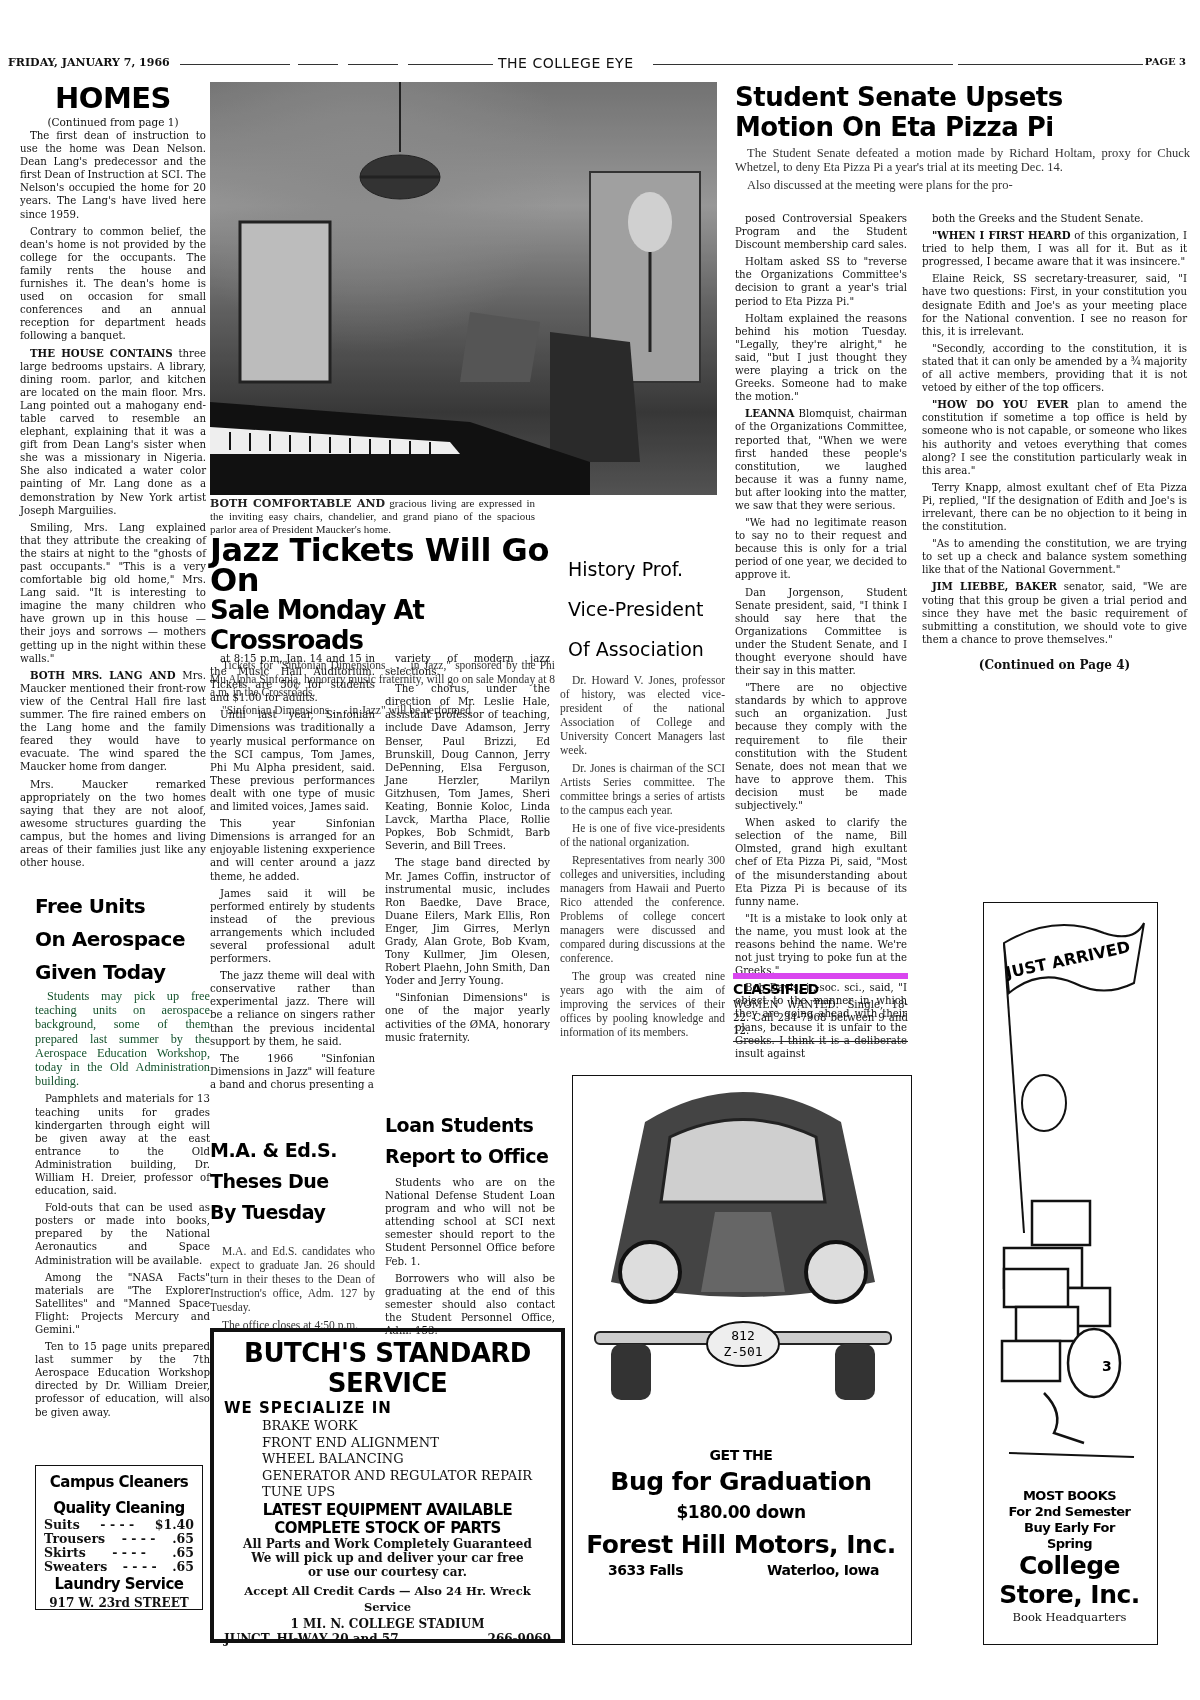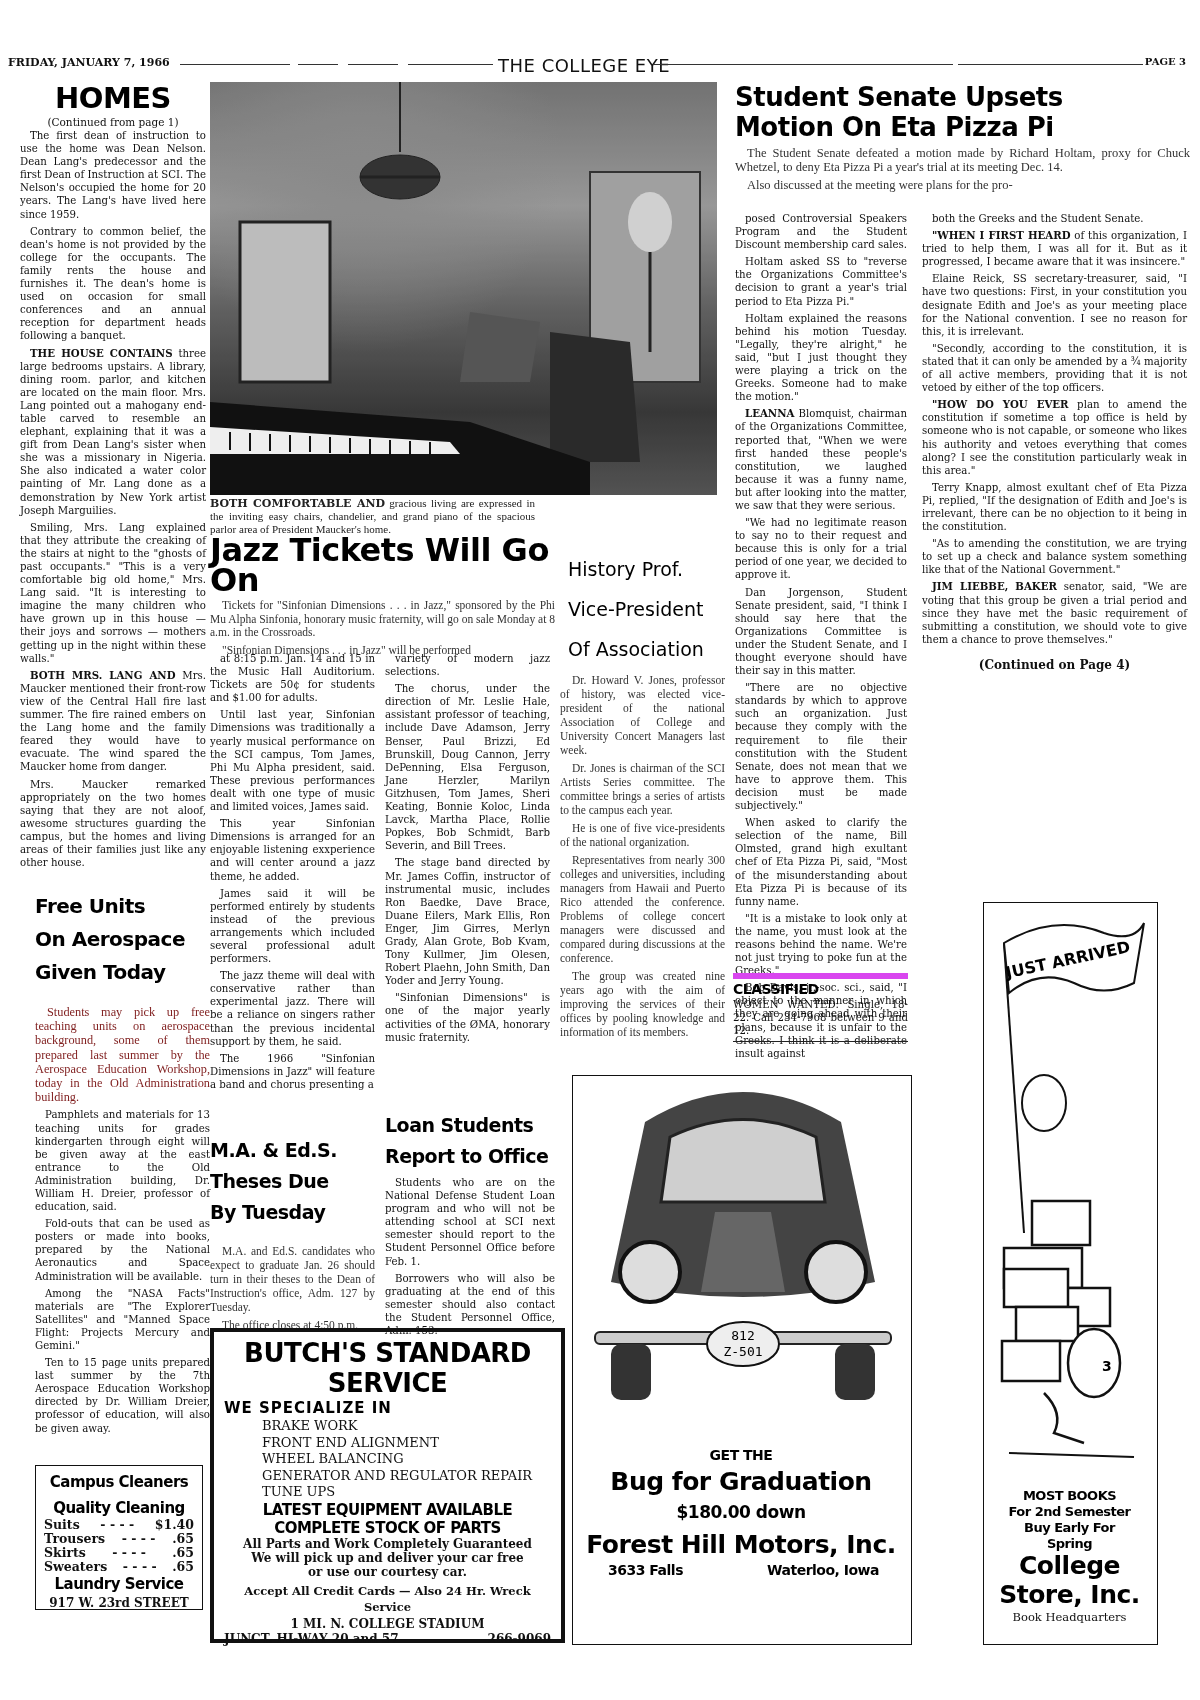--- a/index.html
+++ b/index.html
@@ -8,21 +8,21 @@
   .abs { position:absolute; }
   .p { font-size:10.2px; line-height:13.1px; text-align:justify; margin:0 0 4px 0; text-indent:10px; }
   .ps { font-family:"Liberation Serif", serif; font-size:11.5px; line-height:14px; text-align:justify; margin:0 0 4px 0; text-indent:12px; color:#333; }
   .lead { font-weight:bold; }
   .hl { font-family:"DejaVu Sans", sans-serif; font-weight:bold; letter-spacing:-0.5px; color:#000; margin:0; }
   .hl-light { font-family:"DejaVu Sans", sans-serif; font-weight:normal; color:#000; margin:8px; }
   .rule { border-top:1px solid #222; }
   .box { border:2px solid #111; box-sizing:border-box; }
   .masthead { top:56px; left:8px; width:1184px; height:16px; font-size:11px; }
   .mh-date { position:absolute; left:0; top:0; font-weight:bold; font-family:"DejaVu Serif", serif; font-size:11px; }
-  .mh-title { position:absolute; left:510px; top:-1px; font-family:"DejaVu Sans", sans-serif; font-size:18px; letter-spacing:0.5px; }
+  .mh-title { position:absolute; left:510px; top:-1px; font-family:"DejaVu Sans", sans-serif; font-size:14px; letter-spacing:0.5px; }
   .mh-page { position:absolute; right:6px; top:0; font-weight:bold; font-size:10px; }
   .mh-line { position:absolute; top:8px; height:0; border-top:1px solid #333; }
   .photo { background:
       radial-gradient(ellipse at 30% 20%, #8a8a8a 0%, transparent 40%),
       linear-gradient(180deg, #6f6f6f 0%, #9a9a9a 30%, #5a5a5a 55%, #2a2a2a 80%, #4a4a4a 100%); }
   .cap { font-size:11px; line-height:13px; font-family:"Liberation Serif", serif; color:#222; text-align:justify; }
   .cap b { font-family:"DejaVu Serif", serif; }
   .ad-line { font-family:"DejaVu Serif", serif; font-size:13px; line-height:16.5px; }
   .center { text-align:center; }
   .price-row { display:flex; justify-content:space-between; font-family:"DejaVu Serif", serif; font-weight:bold; font-size:12.5px; line-height:14px; }
@@ -54,21 +54,21 @@
       <p class="p"><span>Mrs. Maucker remarked appropriately on the two homes saying that they are not aloof, awesome structures guarding the campus, but the homes and living areas of their families just like any other house.</span></p>
     </div>
 </div>
 
 <div class="abs" style="left:35px;top:890px;width:175px;">
   <div id="aero-hl">
       <div class="hl" style="font-size: 20px; line-height: 33px;">Free Units</div>
       <div class="hl" style="font-size: 20px; line-height: 33px;">On Aerospace</div>
       <div class="hl" style="font-size: 20px; line-height: 33px;">Given Today</div>
     </div>
-  <p class="ps" style="font-size:12.3px;line-height:14.2px;color:#7f1d1d;margin-top:16px;">Students may pick up free teaching units on aerospace background, some of them prepared last summer by the Aerospace Education Workshop, today in the Old Administration building.</p>
+  <p class="ps" style="font-size:12.3px;line-height:14.2px;color:#14532d;">Students may pick up free teaching units on aerospace background, some of them prepared last summer by the Aerospace Education Workshop, today in the Old Administration building.</p>
   <div id="aero-body">
       <p class="p">Pamphlets and materials for 13 teaching units for grades kindergarten through eight will be given away at the east entrance to the Old Administration building, Dr. William H. Dreier, professor of education, said.</p>
       <p class="p">Fold-outs that can be used as posters or made into books, prepared by the National Aeronautics and Space Administration will be available.</p>
       <p class="p">Among the "NASA Facts" materials are "The Explorer Satellites" and "Manned Space Flight: Projects Mercury and Gemini."</p>
       <p class="p">Ten to 15 page units prepared last summer by the 7th Aerospace Education Workshop directed by Dr. William Dreier, professor of education, will also be given away.</p>
     </div>
 </div>
 
 <div class="abs box" style="left:35px;top:1465px;width:168px;height:145px;border-width:1.5px;padding:6px 8px;">
   <div class="hl center" style="font-size:15px;line-height:20px;">Campus Cleaners</div>
@@ -134,20 +134,21 @@
       <line x1="220" y1="360" x2="220" y2="372"></line>
     </g>
   </svg>
 </div>
 <div class="abs cap" style="left:210px;top:497px;width:325px;">
   <b>BOTH COMFORTABLE AND</b><span> gracious living are expressed in the inviting easy chairs, chandelier, and grand piano of the spacious parlor area of President Maucker's home.</span>
 </div>
 
 <div class="abs" style="left:210px;top:535px;width:345px;">
   <h2 class="hl" style="font-size:32px;line-height:30px;">Jazz Tickets Will Go On</h2>
+  <h2 class="hl" style="font-size:26px;line-height:30px;letter-spacing:-1px;">Sale Monday At Crossroads</h2>
   <p class="ps" style="margin-top:4px;font-size:11.5px;line-height:13.5px;">Tickets for "Sinfonian Dimensions . . . in Jazz," sponsored by the Phi Mu Alpha Sinfonia, honorary music fraternity, will go on sale Monday at 8 a.m. in the Crossroads.</p>
   <p class="ps" style="font-size:11.5px;line-height:13.5px;">"Sinfonian Dimensions . . . in Jazz" will be performed</p>
 </div>
 <div class="abs" id="jazz-col1" style="left:210px;top:652px;width:165px;">
     <p class="p">at 8:15 p.m. Jan. 14 and 15 in the Music Hall Auditorium. Tickets are 50¢ for students and $1.00 for adults.</p>
     <p class="p">Until last year, Sinfonian Dimensions was traditionally a yearly musical performance on the SCI campus, Tom James, Phi Mu Alpha president, said. These previous performances dealt with one type of music and limited voices, James said.</p>
     <p class="p">This year Sinfonian Dimensions is arranged for an enjoyable listening exxperience and will center around a jazz theme, he added.</p>
     <p class="p">James said it will be performed entirely by students instead of the previous arrangements which included several professional adult performers.</p>
     <p class="p">The jazz theme will deal with conservative rather than experimental jazz. There will be a reliance on singers rather than the previous incidental support by them, he said.</p>
     <p class="p">The 1966 "Sinfonian Dimensions in Jazz" will feature a band and chorus presenting a</p>

